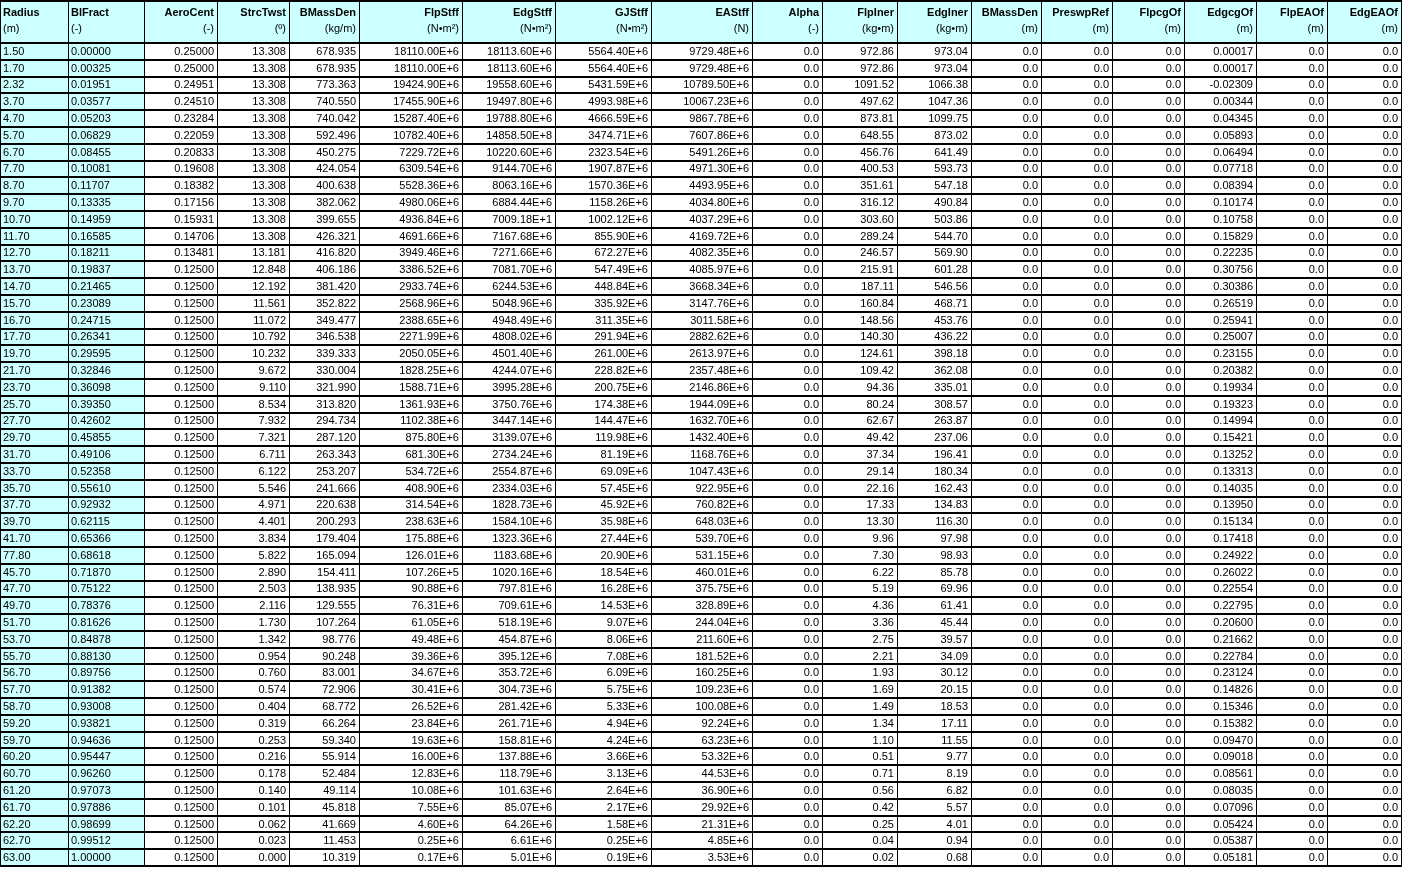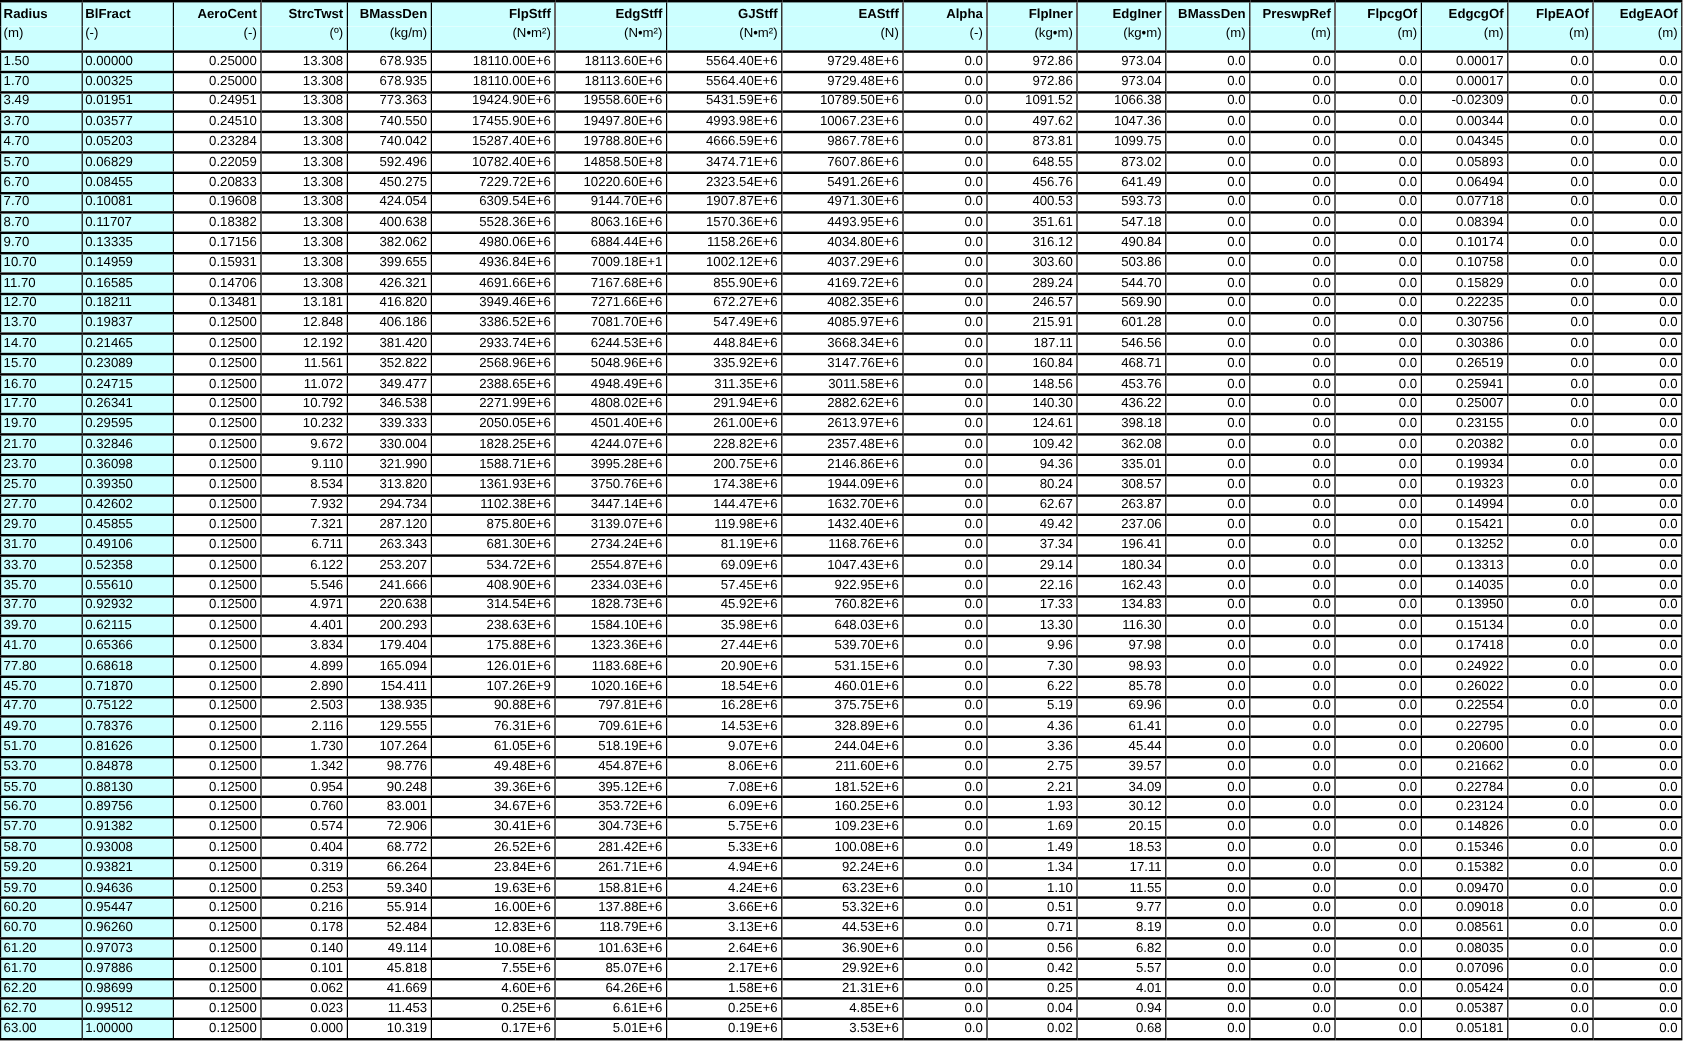--- a/index.html
+++ b/index.html
@@ -153,21 +153,21 @@
           <td class="ar wh">972.86</td>
           <td class="ar wh">973.04</td>
           <td class="ar wh">0.0</td>
           <td class="ar wh">0.0</td>
           <td class="ar wh">0.0</td>
           <td class="ar wh">0.00017</td>
           <td class="ar wh">0.0</td>
           <td class="ar wh">0.0</td>
         </tr>
         <tr>
-          <td class="al cy">3.49</td>
+          <td class="al cy">2.32</td>
           <td class="al cy">0.01951</td>
           <td class="ar wh">0.24951</td>
           <td class="ar wh">13.308</td>
           <td class="ar wh">773.363</td>
           <td class="ar wh">19424.90E+6</td>
           <td class="ar wh">19558.60E+6</td>
           <td class="ar wh">5431.59E+6</td>
           <td class="ar wh">10789.50E+6</td>
           <td class="ar wh">0.0</td>
           <td class="ar wh">1091.52</td>
@@ -716,21 +716,21 @@
           <td class="ar wh">0.0</td>
           <td class="ar wh">0.0</td>
           <td class="ar wh">0.17418</td>
           <td class="ar wh">0.0</td>
           <td class="ar wh">0.0</td>
         </tr>
         <tr>
           <td class="al cy">77.80</td>
           <td class="al cy">0.68618</td>
           <td class="ar wh">0.12500</td>
-          <td class="ar wh">4.899</td>
+          <td class="ar wh">5.822</td>
           <td class="ar wh">165.094</td>
           <td class="ar wh">126.01E+6</td>
           <td class="ar wh">1183.68E+6</td>
           <td class="ar wh">20.90E+6</td>
           <td class="ar wh">531.15E+6</td>
           <td class="ar wh">0.0</td>
           <td class="ar wh">7.30</td>
           <td class="ar wh">98.93</td>
           <td class="ar wh">0.0</td>
           <td class="ar wh">0.0</td>
@@ -738,21 +738,21 @@
           <td class="ar wh">0.24922</td>
           <td class="ar wh">0.0</td>
           <td class="ar wh">0.0</td>
         </tr>
         <tr>
           <td class="al cy">45.70</td>
           <td class="al cy">0.71870</td>
           <td class="ar wh">0.12500</td>
           <td class="ar wh">2.890</td>
           <td class="ar wh">154.411</td>
-          <td class="ar wh">107.26E+9</td>
+          <td class="ar wh">107.26E+5</td>
           <td class="ar wh">1020.16E+6</td>
           <td class="ar wh">18.54E+6</td>
           <td class="ar wh">460.01E+6</td>
           <td class="ar wh">0.0</td>
           <td class="ar wh">6.22</td>
           <td class="ar wh">85.78</td>
           <td class="ar wh">0.0</td>
           <td class="ar wh">0.0</td>
           <td class="ar wh">0.0</td>
           <td class="ar wh">0.26022</td>

